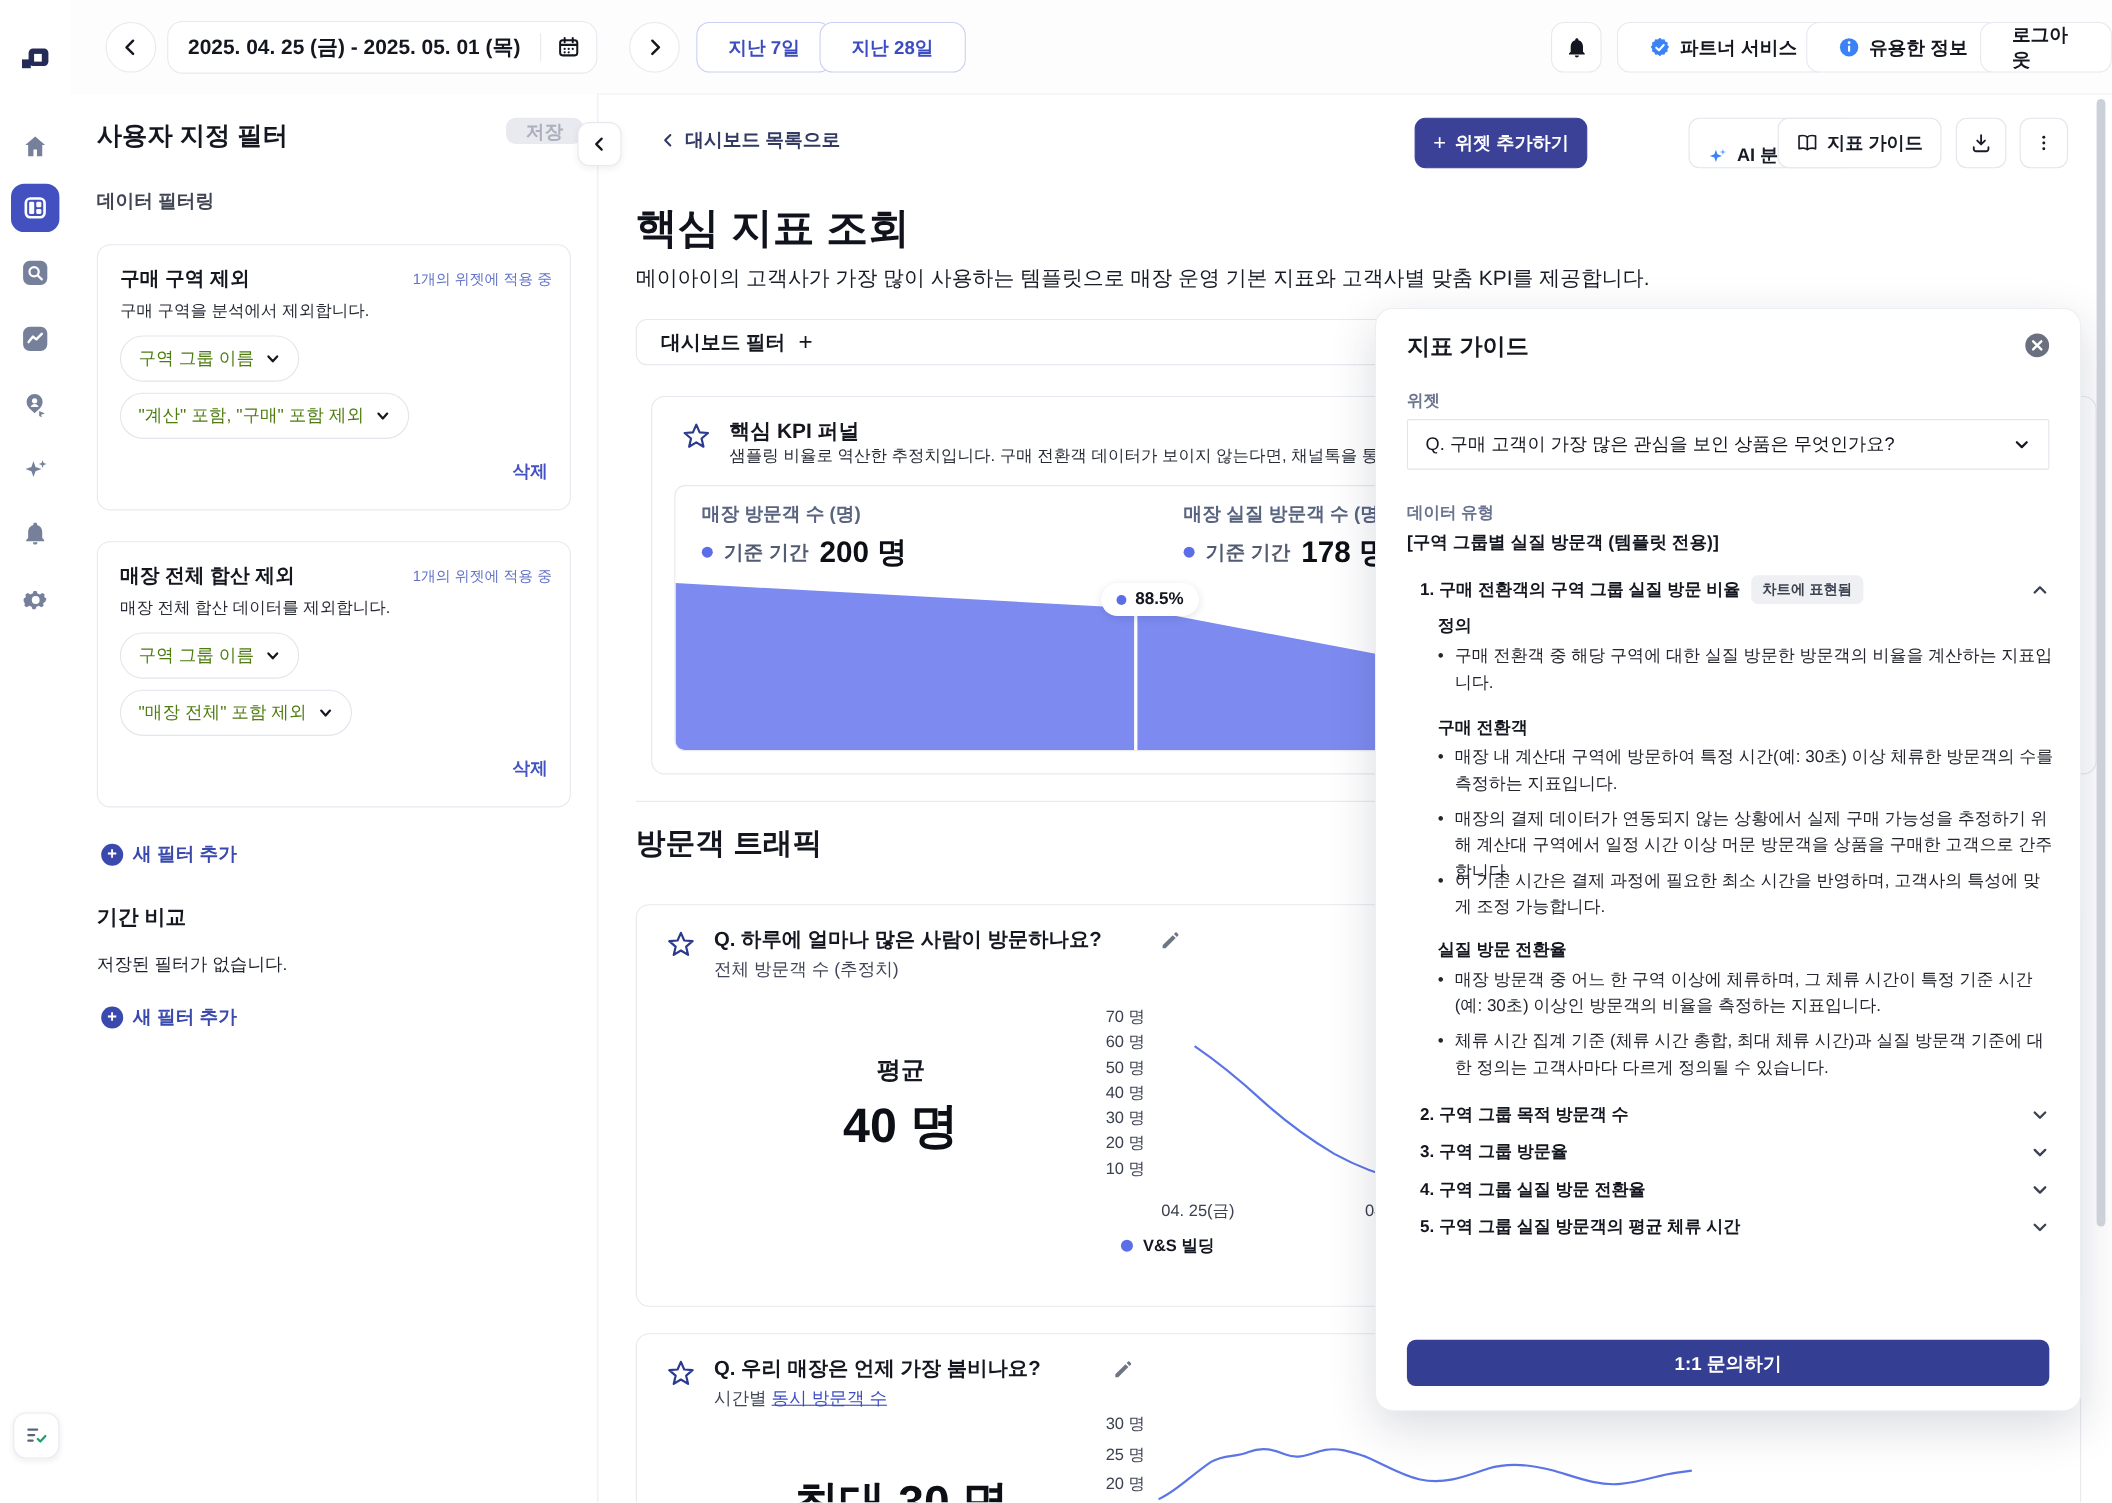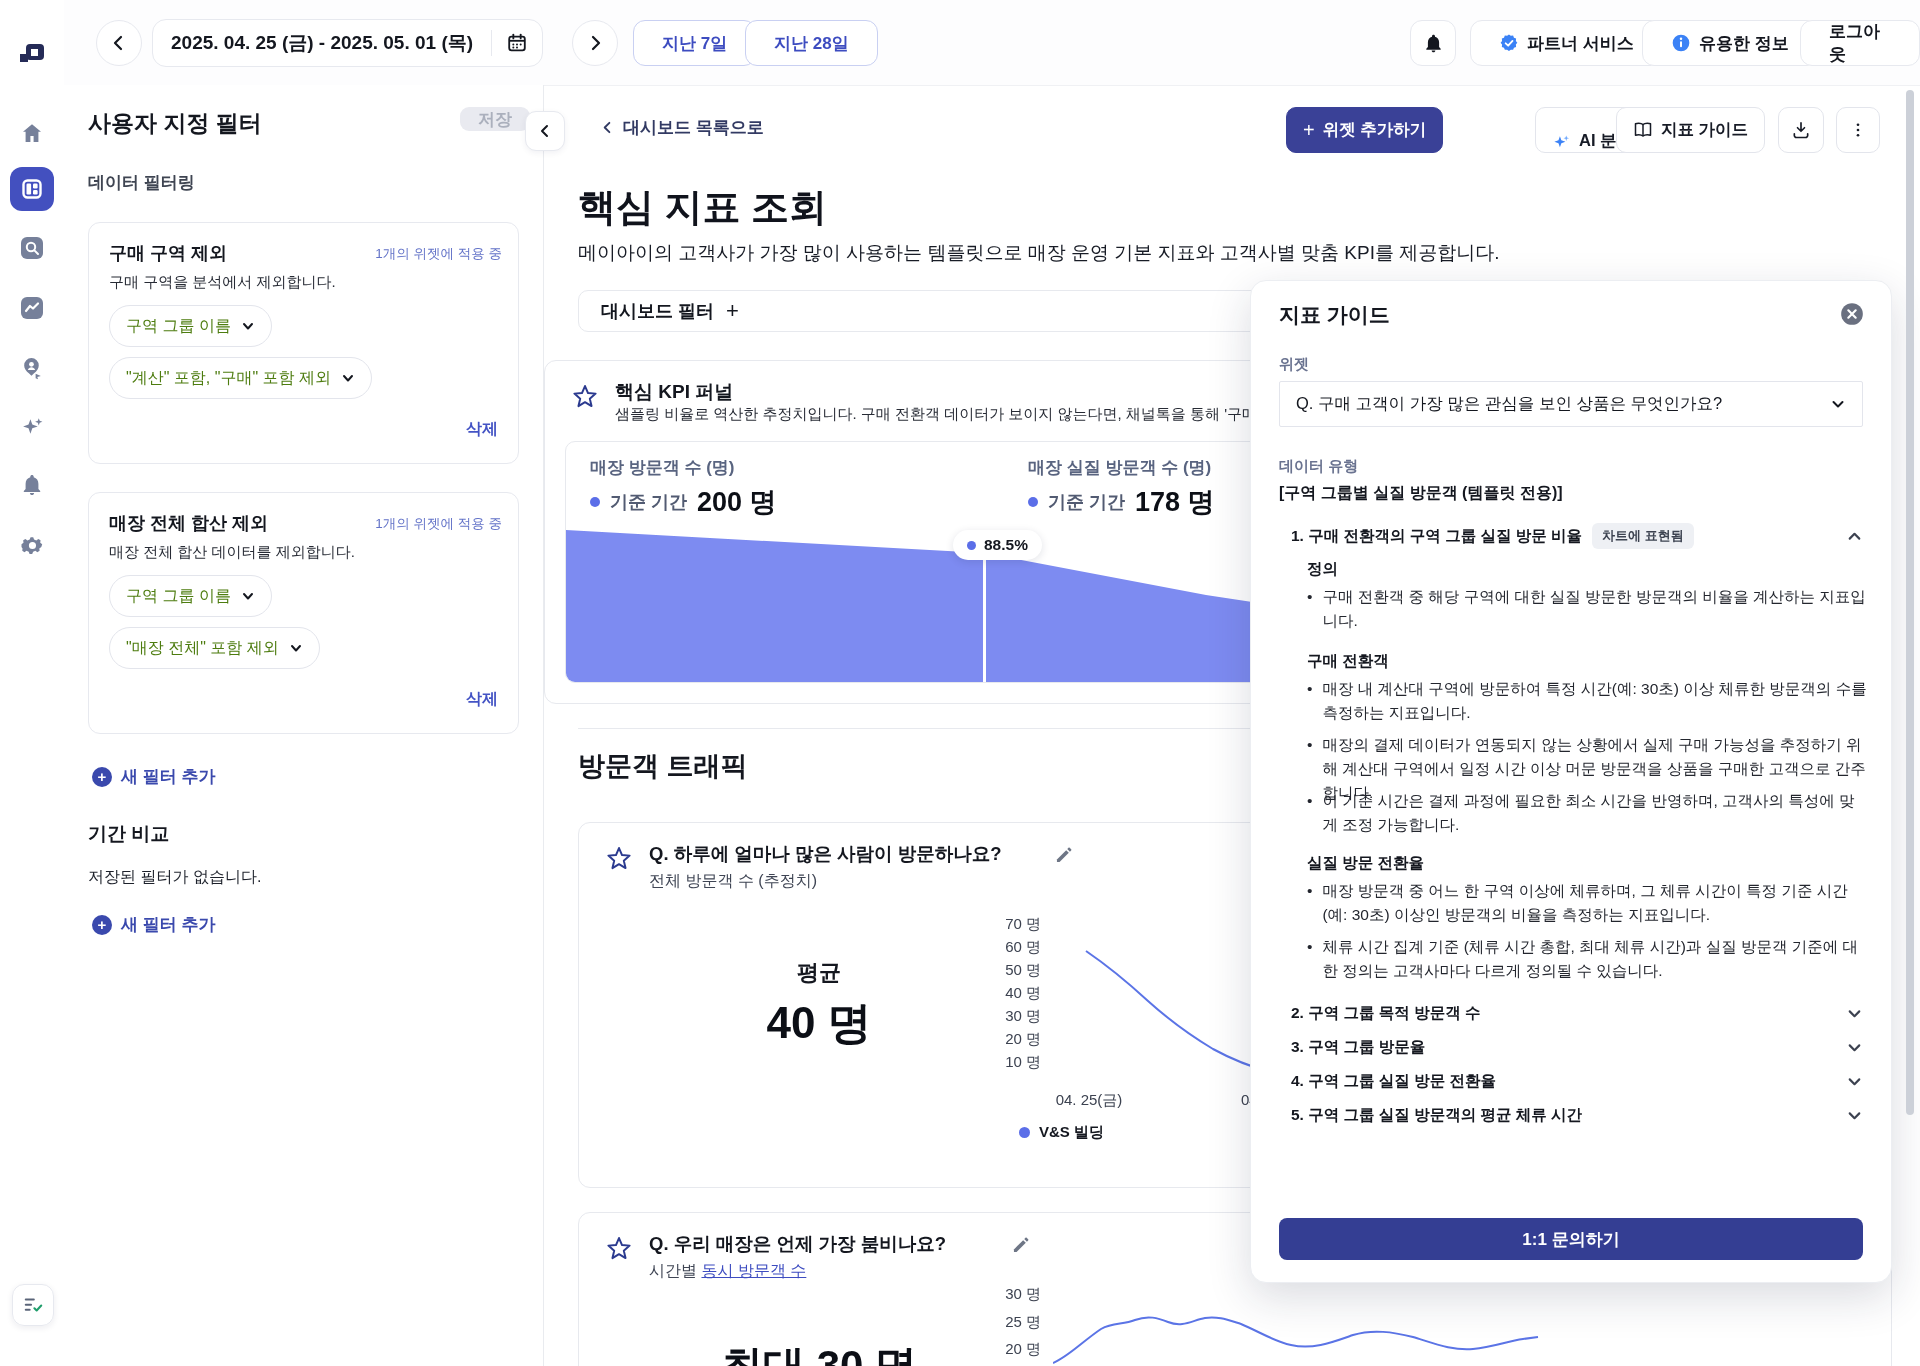--- a/index.html
+++ b/index.html
@@ -338,21 +338,21 @@
   </div>
 
   <div class="abs" style="left:578px;top:240px;font-size:19px;color:#181c26;">메이아이의 고객사가 가장 많이 사용하는 템플릿으로 매장 운영 기본 지표와 고객사별 맞춤 KPI를 제공합니다.</div>
   <div class="abs" style="left:578px;top:182px;font-size:38px;font-weight:800;color:#10131c;">핵심 지표 조회</div>
 
   <div class="card row" style="left:578px;top:290px;width:1312px;height:42px;padding:0 22px;gap:12px;border-radius:10px;box-sizing:border-box;cursor:pointer;">
     <span style="font-size:18px;font-weight:700;">대시보드 필터</span>
     <span style="font-size:22px;font-weight:400;color:#14171f;line-height:1;">+</span>
   </div>
 
-  <div class="card" style="left:544px;top:360px;width:1312px;height:342px;text-align:center;">
+  <div class="card" style="left:592px;top:360px;width:1312px;height:342px;text-align:center;">
     <span class="abs star-ic" style="left:26px;top:22px;">
       <svg width="28" height="28" viewBox="0 0 24 24">
           <path d="M12 2.6l2.6 6 6.5.5-5 4.3 1.5 6.4L12 16.4l-5.6 3.4 1.5-6.4-5-4.3 6.5-.5z" fill="none" stroke="#2b3a8f" stroke-width="1.7" stroke-linejoin="round"></path>
         </svg>
     </span>
     <div class="abs wq-title" style="left:70px;top:18px;font-size:19px;">핵심 KPI 퍼널</div>
     <div class="abs" style="left:70px;top:44px;font-size:15px;color:#272b35;white-space:nowrap;">샘플링 비율로 역산한 추정치입니다. 구매 전환객 데이터가 보이지 않는다면, 채널톡을 통해 '구매</div>
 
     <div class="abs" style="left:20px;top:80px;width:1272px;height:240px;border:1px solid #e7e9ee;border-radius:10px;overflow:hidden;">
       <div class="abs" style="left:24px;top:14px;font-size:17px;font-weight:600;color:#596480;">매장 방문객 수 (명)</div>

